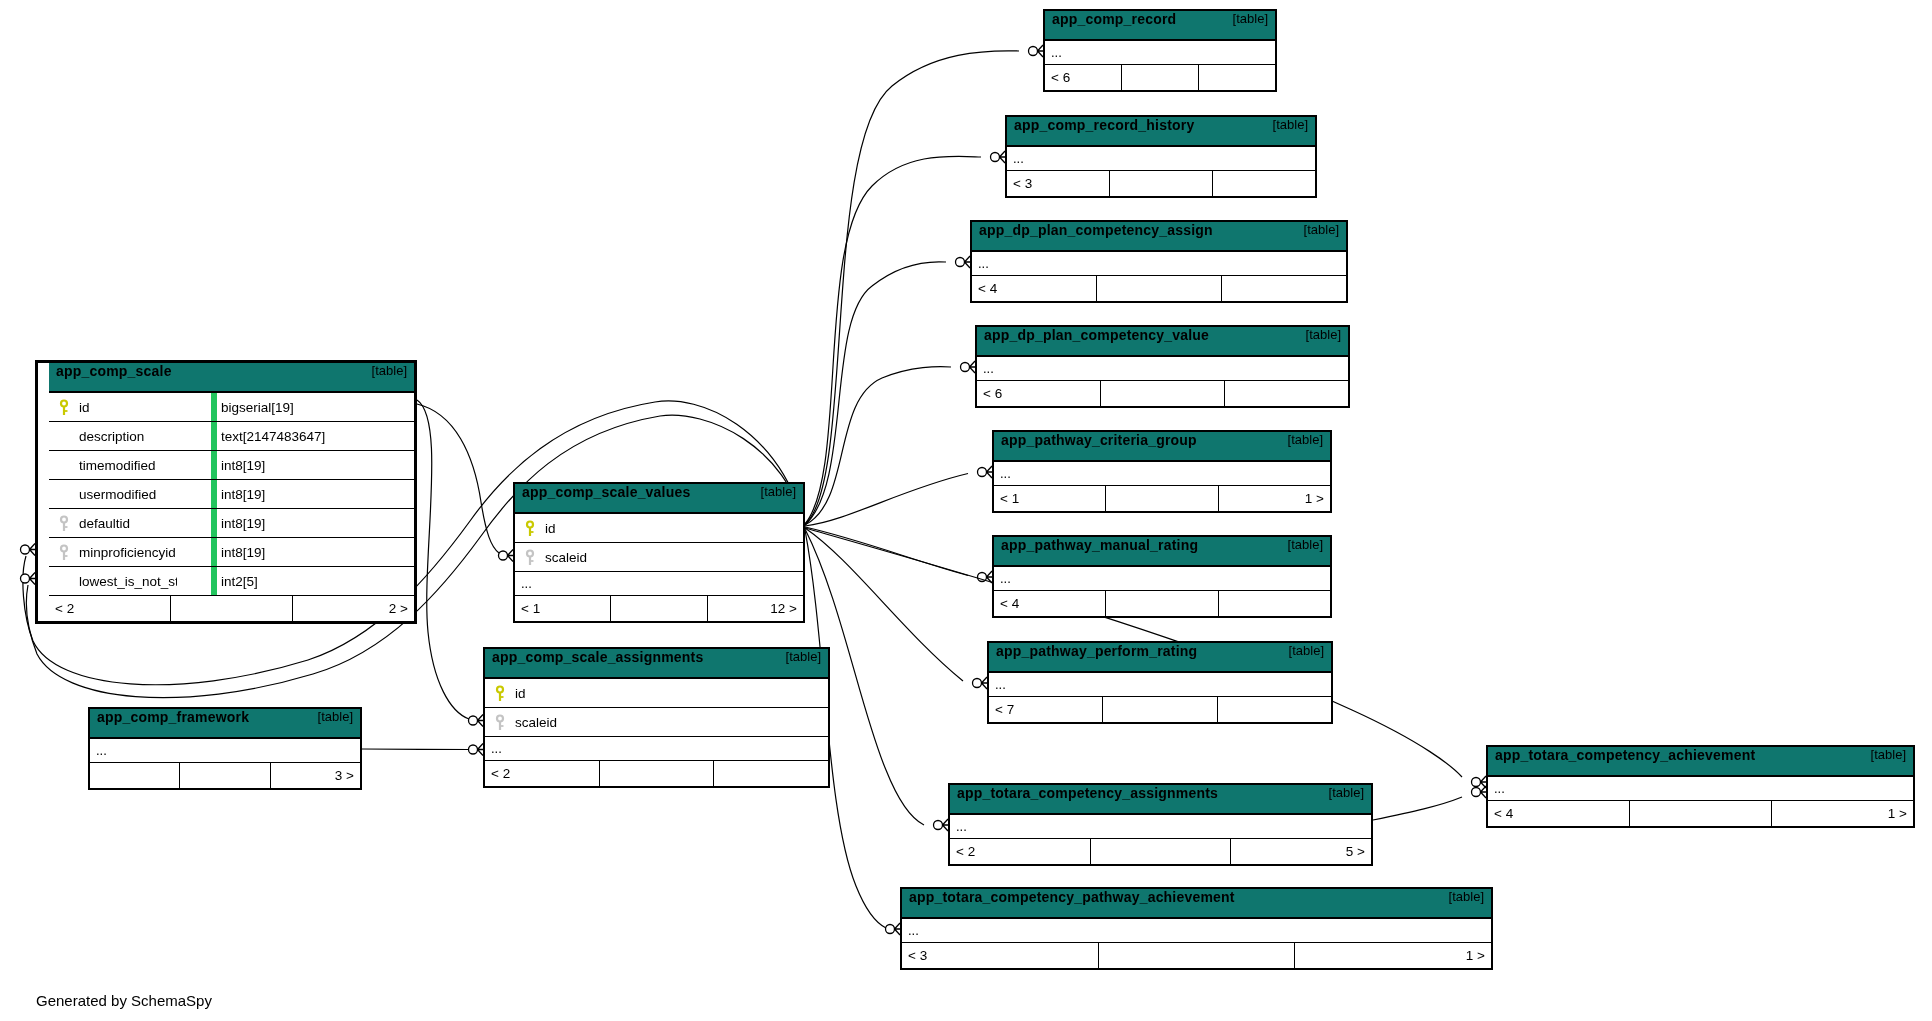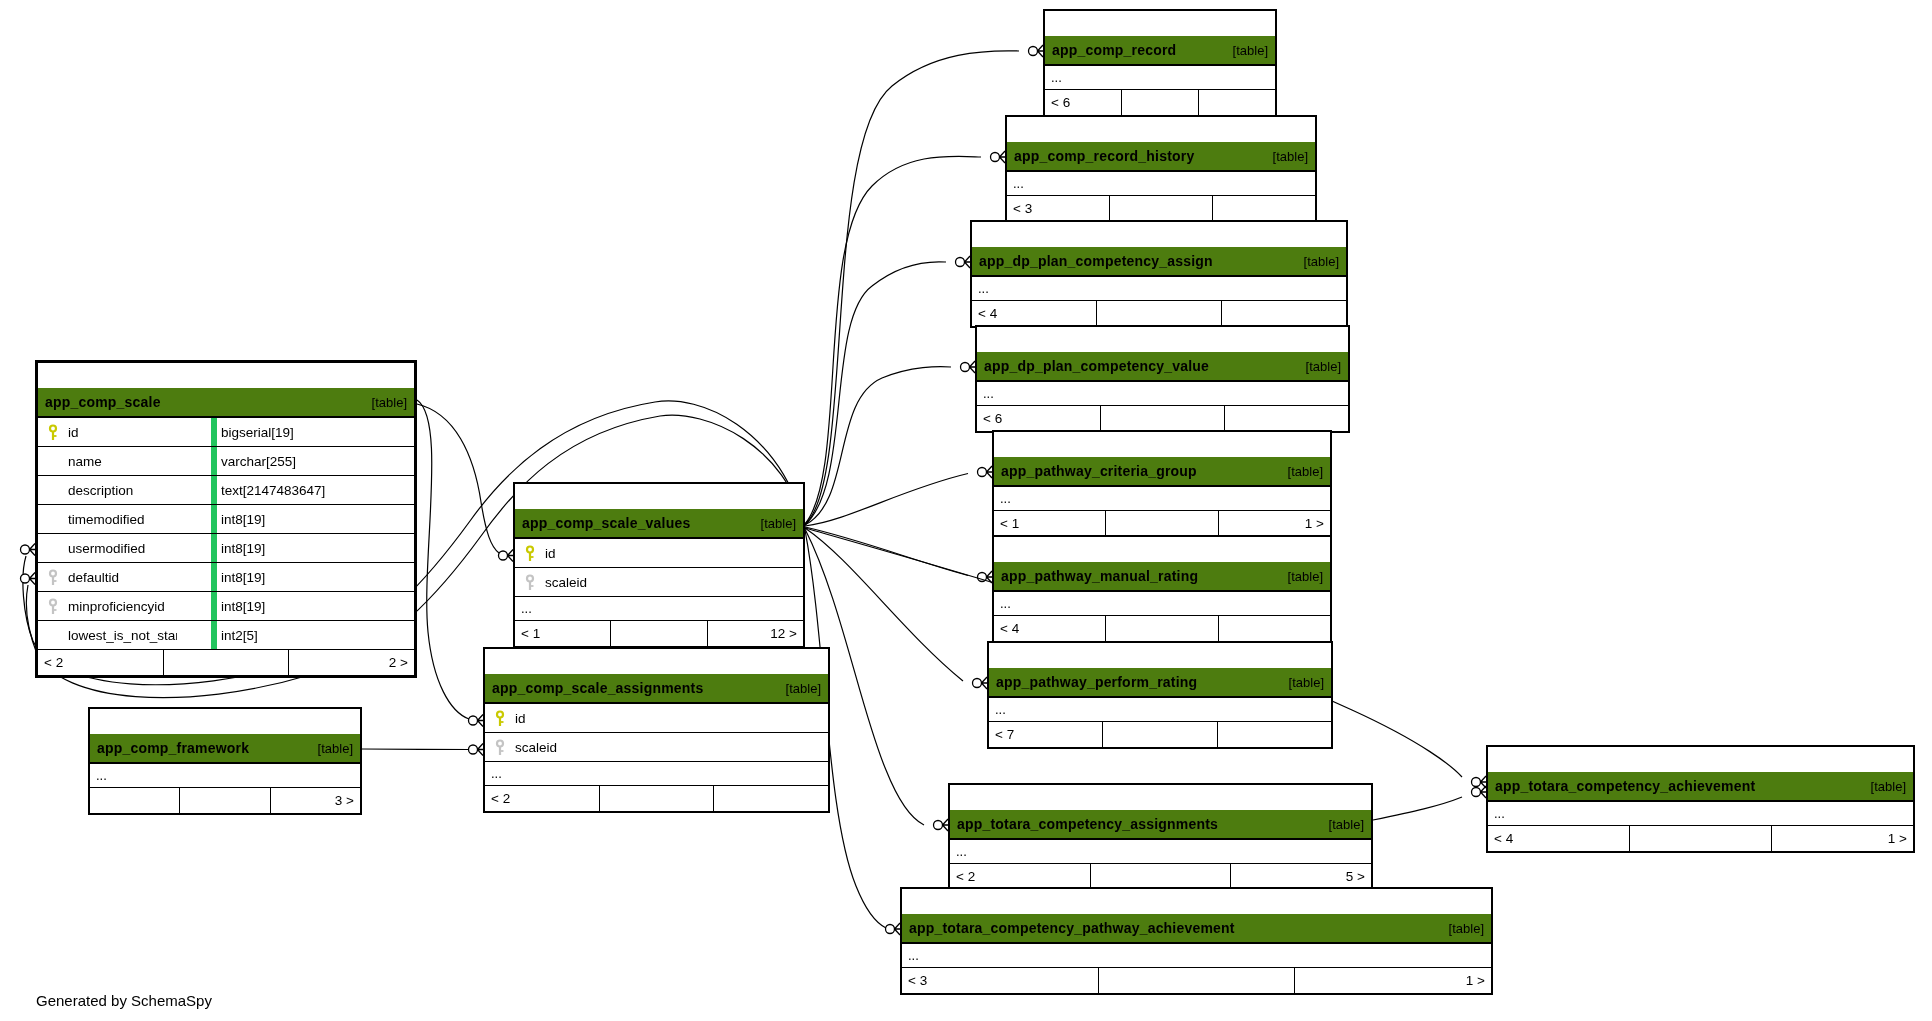--- a/index.html
+++ b/index.html
@@ -6,22 +6,22 @@
   #canvas{
     position:relative;width:1932px;height:1021px;background:#ffffff;overflow:hidden;
     font-family:"Liberation Sans","DejaVu Sans",sans-serif;color:#000;
   }
   #edge-layer{position:absolute;left:0;top:0;width:1932px;height:1021px;}
   .tbl{
     position:absolute;background:#ffffff;border:2px solid #000;box-sizing:border-box;
   }
   .tbl.focus{border-width:3px;}
   .hdr{
-    height:30px;box-sizing:border-box;background:#4d7c0f;border-bottom:2px solid #000;
-    display:flex;align-items:center;justify-content:space-between;padding:0 7px;margin-top:25px;
+    height:30px;box-sizing:border-box;background:#0f766e;border-bottom:2px solid #000;
+    display:flex;justify-content:space-between;padding:0 7px;
   }
   .tname{font-weight:bold;font-size:14px;letter-spacing:.2px;cursor:pointer;}
   .ttag{font-size:13px;color:#000;}
   .row{
     height:29px;box-sizing:border-box;border-bottom:1px solid #000;
     display:flex;align-items:center;font-size:13.5px;
   }
   .keycell{width:30px;display:flex;justify-content:center;align-items:center;flex:0 0 30px;}
   .cname{flex:1 1 auto;white-space:nowrap;overflow:hidden;}
   .ctype{
@@ -121,40 +121,35 @@
         <circle cx="890" cy="929" r="4.5" class="conn"></circle>
         <path d="M894.5,929 L900,923 M894.5,929 L900,935 M894.5,929 L900,929" class="prong"></path>
       </g>
       <path d="M1373,820 C1412,812 1440,806 1462,797" class="edge"></path>
       <g>
         <circle cx="1476" cy="792" r="4.5" class="conn"></circle>
         <path d="M1480.5,792 L1486,786 M1480.5,792 L1486,798 M1480.5,792 L1486,792" class="prong"></path>
       </g>
     </svg>
   <div id="tables">
-      <div class="tbl focus" style="left: 35px; top: 360px; width: 382px;">
+      <div class="tbl focus" style="left: 35px; top: 360px; width: 382px; padding-left: 11px;">
         <div class="hdr">
           <span class="tname">app_comp_scale</span>
           <span class="ttag">[table]</span>
         </div>
         <div class="row">
           <span class="keycell">
             <svg width="12" height="17">
               <circle cx="6" cy="4.5" r="3" fill="none" stroke="#c9c900" stroke-width="2.2"></circle>
               <line x1="6" y1="7.5" x2="6" y2="16" stroke="#c9c900" stroke-width="2.2"></line>
               <line x1="6" y1="12" x2="9.5" y2="12" stroke="#c9c900" stroke-width="1.8"></line>
             </svg>
           </span>
           <span class="cname">id</span>
           <span class="ctype" style="width: 203px;">bigserial[19]</span>
-        </div>
-        <div class="row">
-          <span class="keycell"></span>
-          <span class="cname">name</span>
-          <span class="ctype" style="width: 203px;">varchar[255]</span>
         </div>
         <div class="row">
           <span class="keycell"></span>
           <span class="cname">description</span>
           <span class="ctype" style="width: 203px;">text[2147483647]</span>
         </div>
         <div class="row">
           <span class="keycell"></span>
           <span class="cname">timemodified</span>
           <span class="ctype" style="width: 203px;">int8[19]</span>

